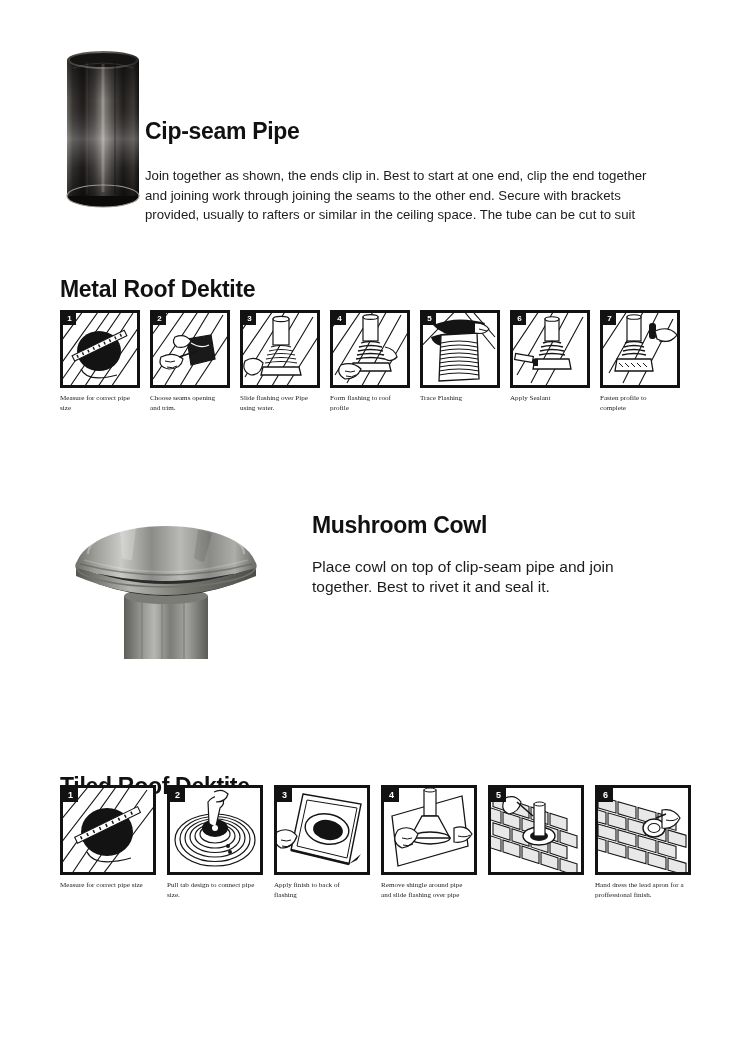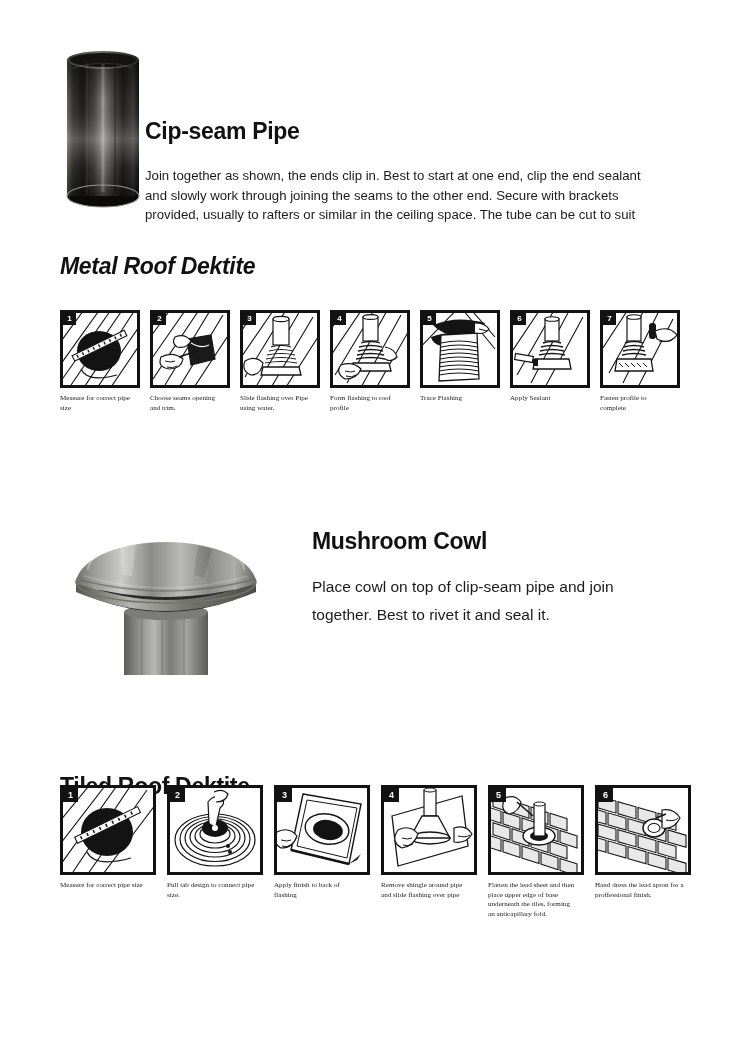--- a/index.html
+++ b/index.html
@@ -78,25 +78,25 @@
   #strip-metal .panel { width: 80px; height: 78px; }
   #strip-metal .badge { width: 13px; height: 12px; font-size: 8px; line-height: 12px; }
 
   
   #strip-tiled .panel-wrap { width: 96px; margin-right: 11px; }
   #strip-tiled .panel-wrap:last-child { margin-right: 0; }
   #strip-tiled .panel { width: 96px; height: 90px; }
   #strip-tiled .badge { width: 15px; height: 14px; font-size: 9px; line-height: 14px; }
 
   
-  #sec-cowl { position: absolute; left: 0; top: 516px; width: 640px; height: 200px; }
+  #sec-cowl { position: absolute; left: 0; top: 500px; width: 640px; height: 200px; }
   #cowl-photo { position: absolute; left: 58px; top: 18px; width: 215px; height: 145px; }
   #cowl-text  { position: absolute; left: 312px; top: 12px; width: 330px; }
   #cowl-text .h-title { margin-bottom: 18px; }
-  #cowl-text .body-copy { font-size: 15.5px; line-height: 28px; }
+  #cowl-text .body-copy { font-size: 15.5px; line-height: 20px; }
 
   svg { display: block; }
 </style>
 </head>
 <body>
 
 <div id="sec-pipe">
 
   <div id="pipe-photo">
     <svg viewBox="0 0 80 162" width="80" height="162">
@@ -133,26 +133,26 @@
       <ellipse cx="40" cy="148" rx="36" ry="11" fill="none" stroke="#9a9691" stroke-width="1.1"></ellipse>
       <path d="M24,14 L24,146" stroke="#ffffff" stroke-opacity="0.10" stroke-width="1"></path>
       <path d="M52,14 L52,146" stroke="#000000" stroke-opacity="0.35" stroke-width="1.4"></path>
       <path d="M40,16 L40,144" stroke="#ffffff" stroke-opacity="0.16" stroke-width="3"></path>
       <path d="M10,20 q30,-10 60,0" stroke="#ffffff" stroke-opacity="0.12" stroke-width="1" fill="none"></path>
     </svg>
   </div>
 
   <div id="pipe-text">
     <h1 class="h-title">Cip-seam Pipe</h1>
-    <p class="body-copy">Join together as shown, the ends clip in. Best to start at one end, clip the end sealant and slowly work through joining the seams to the other end. Secure with brackets provided, usually to rafters or similar in the ceiling space. The tube can be cut to suit</p>
+    <p class="body-copy">Join together as shown, the ends clip in. Best to start at one end, clip the end together and joining work through joining the seams to the other end. Secure with brackets provided, usually to rafters or similar in the ceiling space. The tube can be cut to suit</p>
   </div>
 
 </div>
 
-<h2 class="h-title sec-head" style="top:253px;font-style:italic;">Metal Roof Dektite</h2>
+<h2 class="h-title sec-head" style="top:276px;">Metal Roof Dektite</h2>
 
 <div class="strip" id="strip-metal" style="top:310px;">
   <div class="row">
 
     <div class="panel-wrap">
       <div class="panel">
         <svg viewBox="0 0 74 72" width="100%" height="100%">
           <g stroke="#151515" stroke-width="1.1" fill="none">
             <path d="M-10,62 L40,-8 M-2,68 L50,-6 M8,72 L60,-4 M20,76 L70,0 M32,78 L80,8 M44,80 L86,18 M-18,50 L26,-10"></path>
           </g>
@@ -513,21 +513,20 @@
           </g>
           <ellipse cx="48" cy="48" rx="16" ry="9" fill="#ffffff" stroke="#151515" stroke-width="1.4"></ellipse>
           <ellipse cx="48" cy="48" rx="9" ry="5" fill="#151515"></ellipse>
           <rect x="43" y="16" width="11" height="32" fill="#ffffff" stroke="#151515" stroke-width="1.2"></rect>
           <ellipse cx="48.5" cy="16" rx="5.5" ry="2" fill="#ffffff" stroke="#151515" stroke-width="1"></ellipse>
           <path d="M14,10 q10,-4 16,4 q-2,10 -12,12 q-10,-4 -4,-16 Z" fill="#ffffff" stroke="#151515" stroke-width="1.2"></path>
           <path d="M26,14 L42,28" stroke="#151515" stroke-width="1.6"></path>
         </svg>
         <div class="badge">5</div>
       </div>
-      <div class="cap">Flatten the lead sheet and then place upper edge of base underneath the tiles, forming an anticapillary fold.</div>
     </div>
 
     <div class="panel-wrap">
       <div class="panel">
         <svg viewBox="0 0 90 84" width="100%" height="100%">
           <g transform="skewY(16)">
             <g fill="#e8e8e8" stroke="#151515" stroke-width="1.1">
               <rect x="0" y="8" width="18" height="12"></rect>
                 <rect x="20" y="8" width="18" height="12"></rect>
               <rect x="40" y="8" width="18" height="12"></rect>

